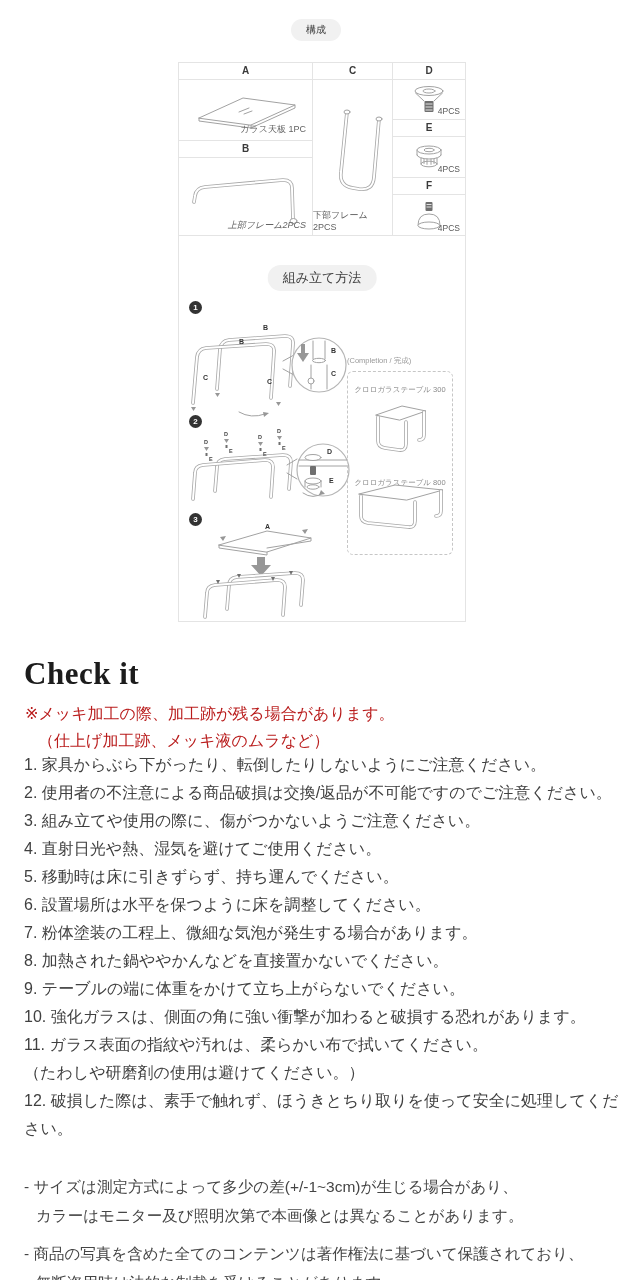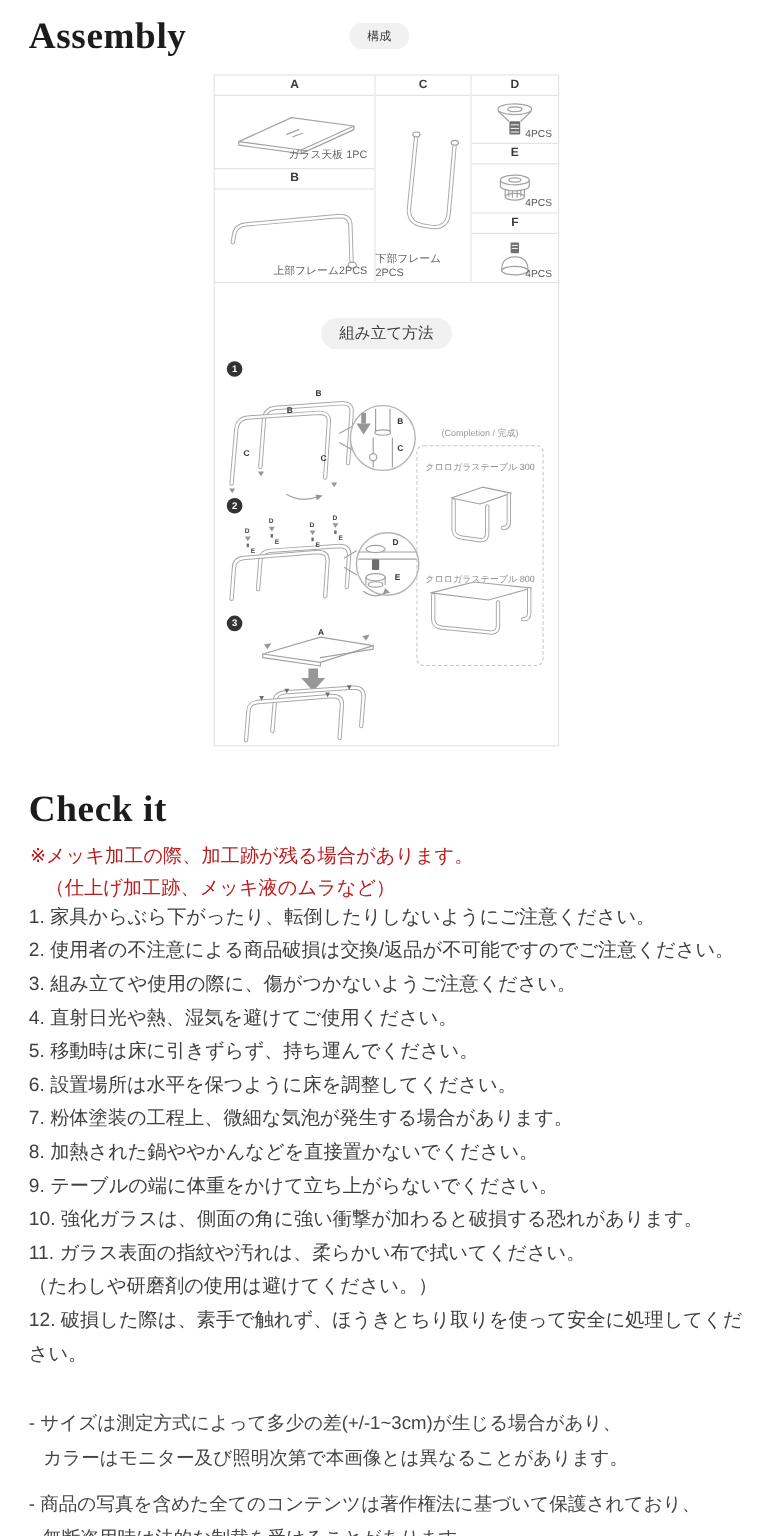--- a/index.html
+++ b/index.html
@@ -21,21 +21,21 @@
   .hdr{box-sizing:border-box;border-bottom:1px solid #e4e4e4;text-align:center;
         font-size:10px;font-weight:700;color:#3a3a3a;line-height:16px;height:17px;}
   .cellrow{position:relative;box-sizing:border-box;display:flex;align-items:center;justify-content:center;}
   .cellrow.bb{border-bottom:1px solid #e4e4e4;}
   .cell-label{position:absolute;right:6px;bottom:4px;font-size:9px;color:#636363;}
   .qty{position:absolute;right:5px;bottom:3px;font-size:8.5px;color:#585858;}
   .step-marker{position:absolute;width:13px;height:13px;border-radius:50%;background:#333;
         color:#fff;font-size:8px;font-weight:700;text-align:center;line-height:13px;}
   .completion{position:absolute;left:168px;top:308px;width:106px;height:184px;
         border:1px dashed #c6c6c6;border-radius:6px;box-sizing:border-box;}
-  .comp-caption{position:absolute;left:168px;top:293px;width:106px;text-align:center;
+  .comp-caption{position:absolute;left:168px;top:293px;width:106px;
         font-size:7.5px;color:#999;}
   .comp-label{position:absolute;width:100%;text-align:center;font-size:7.5px;color:#8a8a8a;}
   .comp-svg{position:absolute;left:50%;transform:translateX(-50%);}
   
   .ln{fill:none;stroke:#a2a2a2;stroke-width:1;stroke-linecap:round;stroke-linejoin:round;}
   .lnw{fill:#fff;stroke:#a2a2a2;stroke-width:1;stroke-linecap:round;stroke-linejoin:round;}
   .tube-o{fill:none;stroke:#a8a8a8;stroke-width:3.6;stroke-linecap:round;stroke-linejoin:round;}
   .tube-i{fill:none;stroke:#ffffff;stroke-width:2;stroke-linecap:round;stroke-linejoin:round;}
   .mk{font:700 7px "Liberation Sans",sans-serif;fill:#333;}
   .mk2{font:700 5.5px "Liberation Sans",sans-serif;fill:#444;}
@@ -47,39 +47,38 @@
   .check-list{position:absolute;left:24px;top:751px;width:600px;font-size:16px;line-height:28px;color:#404040;}
   .footer-notes{position:absolute;left:24px;top:1172px;width:600px;font-size:15.5px;line-height:29px;color:#454545;}
   .footer-notes .gap{height:9px;}
   .footer-notes .ind{padding-left:12px;}
 </style>
 </head>
 <body>
 
 <div class="page">
 
-  <h1 class="serif-title" style="top:12px;">Assembly</h1>
   <div class="pill" style="left:291px;top:19px;">構成</div>
 
   <div class="diagram-box">
 
     <div class="parts-table">
 
       <div class="ptcol c1">
         <div class="hdr">A</div>
         <div class="cellrow bb" style="height:61px;justify-content:center;">
           <svg width="118" height="44" viewBox="0 0 118 44">
             <path class="lnw" d="M12 30 L56 10 L108 17 L64 37 Z"></path>
             <path class="ln" d="M12 30 L12 33 L64 40 L64 37 M108 17 L108 20 L64 40"></path>
             <path class="ln" d="M52 24 l10 -4 M57 26 l8 -3"></path>
           </svg>
           <span class="cell-label">ガラス天板 1PC</span>
         </div>
         <div class="hdr">B</div>
-        <div class="cellrow" style="height:78px;">
+        <div class="cellrow" style="height:78px;font-style:italic;">
           <svg width="120" height="62" viewBox="0 0 120 62">
             <path class="tube-o" d="M8 36 l1 -6 q1 -8 10 -9 l78 -7 q9 0 9 8 l1 31"></path>
             <path class="tube-i" d="M8 36 l1 -6 q1 -8 10 -9 l78 -7 q9 0 9 8 l1 31"></path>
             <ellipse class="lnw" cx="107.5" cy="55" rx="3.5" ry="2.5"></ellipse>
           </svg>
           <span class="cell-label">上部フレーム2PCS</span>
         </div>
       </div>
 
       <div class="ptcol c2">

